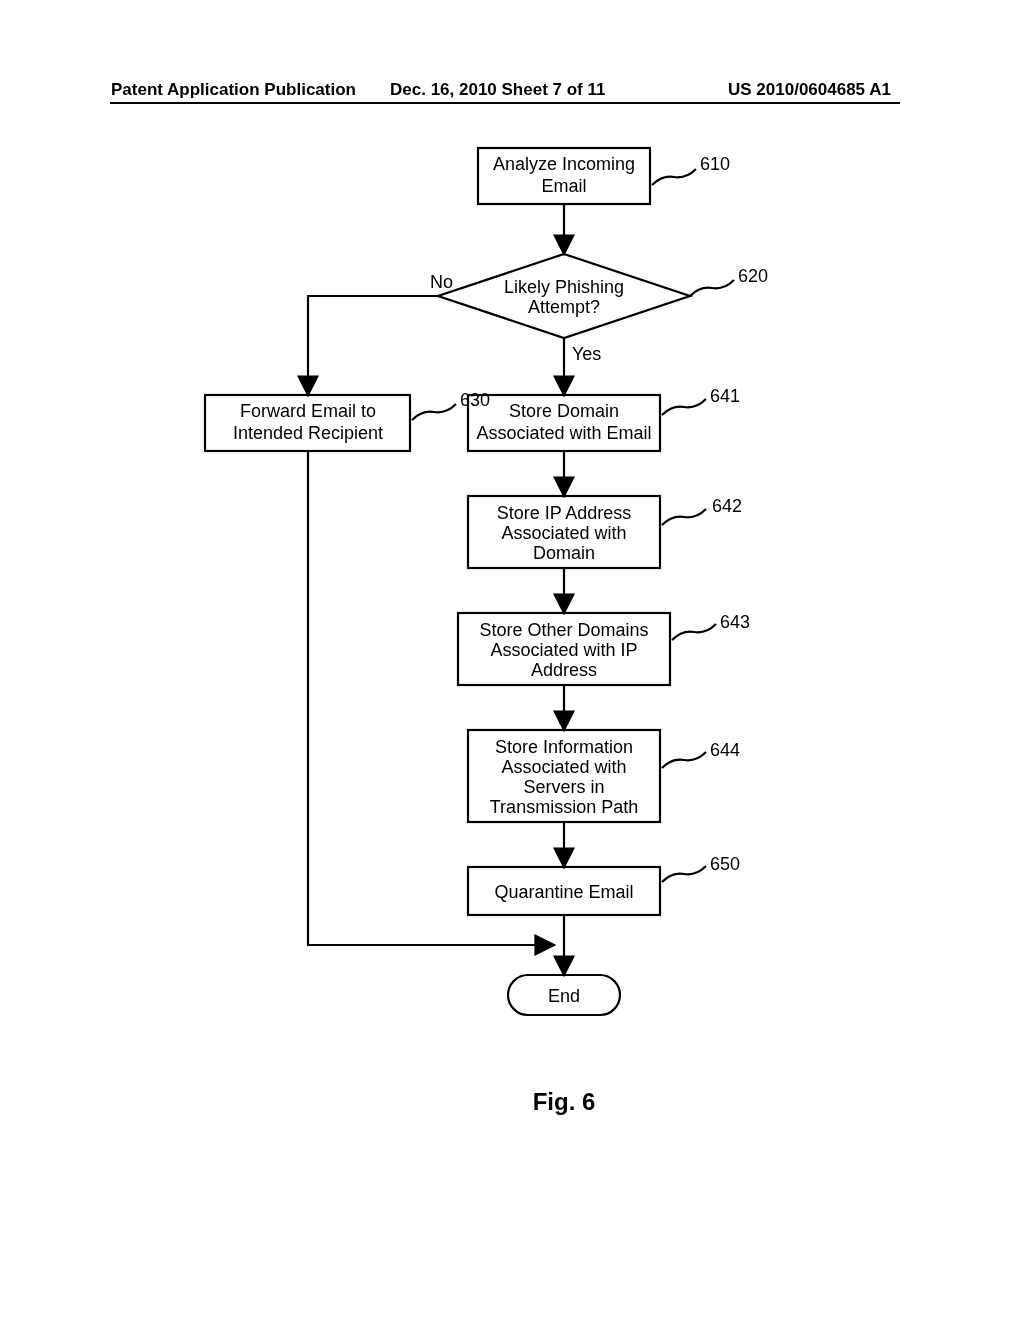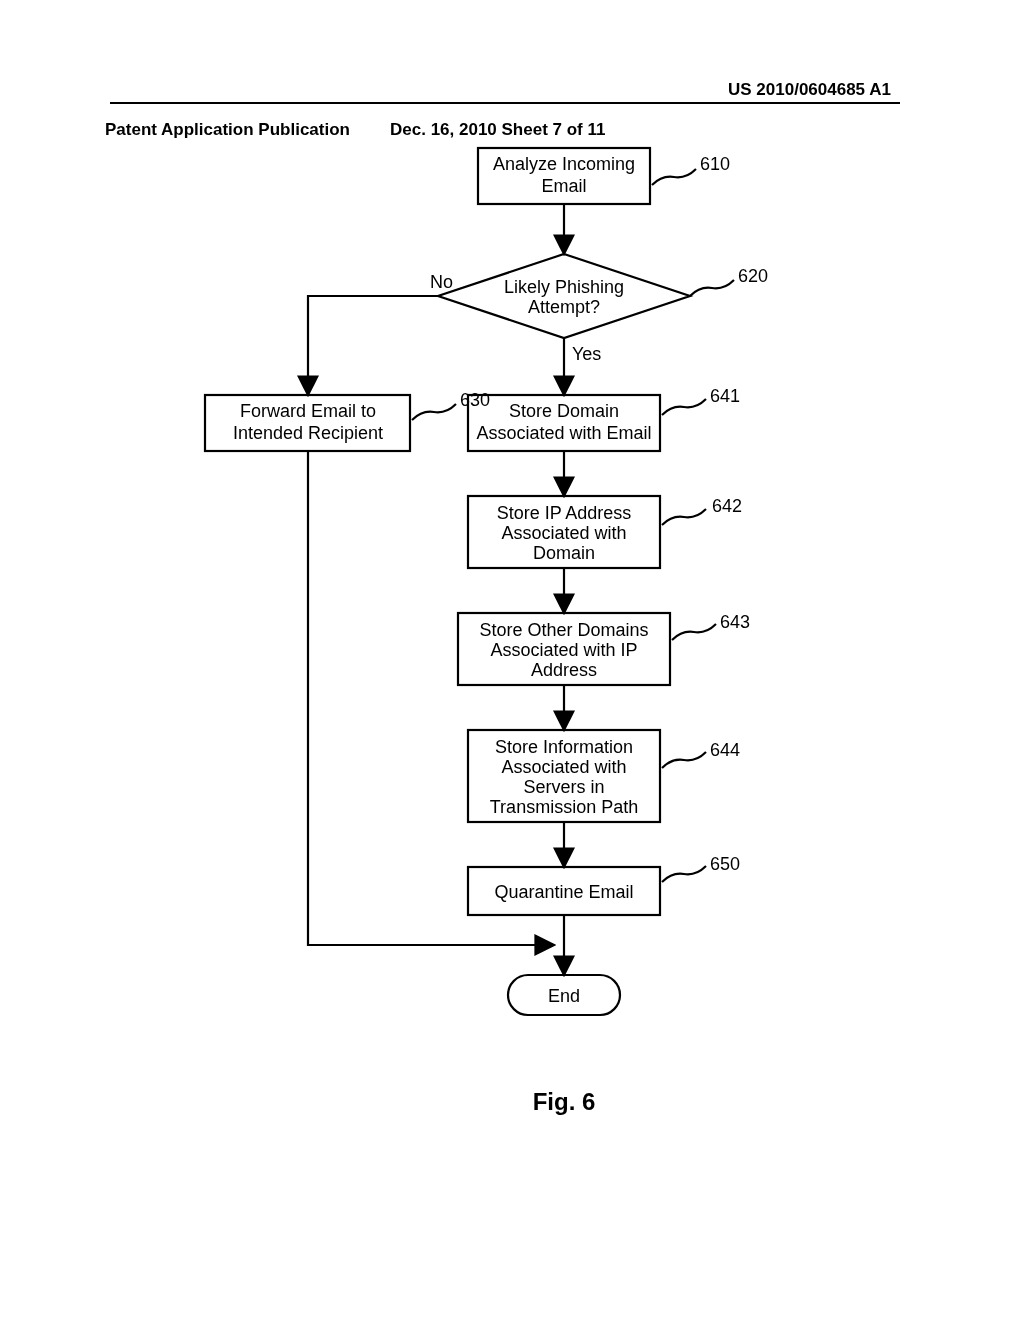--- a/index.html
+++ b/index.html
@@ -12,22 +12,22 @@
     position: relative;
   }
   .header {
     position: absolute;
     top: 80px;
     left: 0;
     width: 1024px;
     font-weight: bold;
     font-size: 17px;
   }
-  .header-left { position: absolute; left: 105px; margin-top: 40px; }
-  .header-mid { position: absolute; left: 390px; margin-top: 40px; }
+  .header-left { position: absolute; left: 111px; }
+  .header-mid { position: absolute; left: 390px; }
   .header-right { position: absolute; left: 728px; }
   .header-line {
     position: absolute;
     top: 102px;
     left: 110px;
     width: 790px;
     border-top: 2px solid #000;
   }
 
   svg { position: absolute; top: 0; left: 0; }

